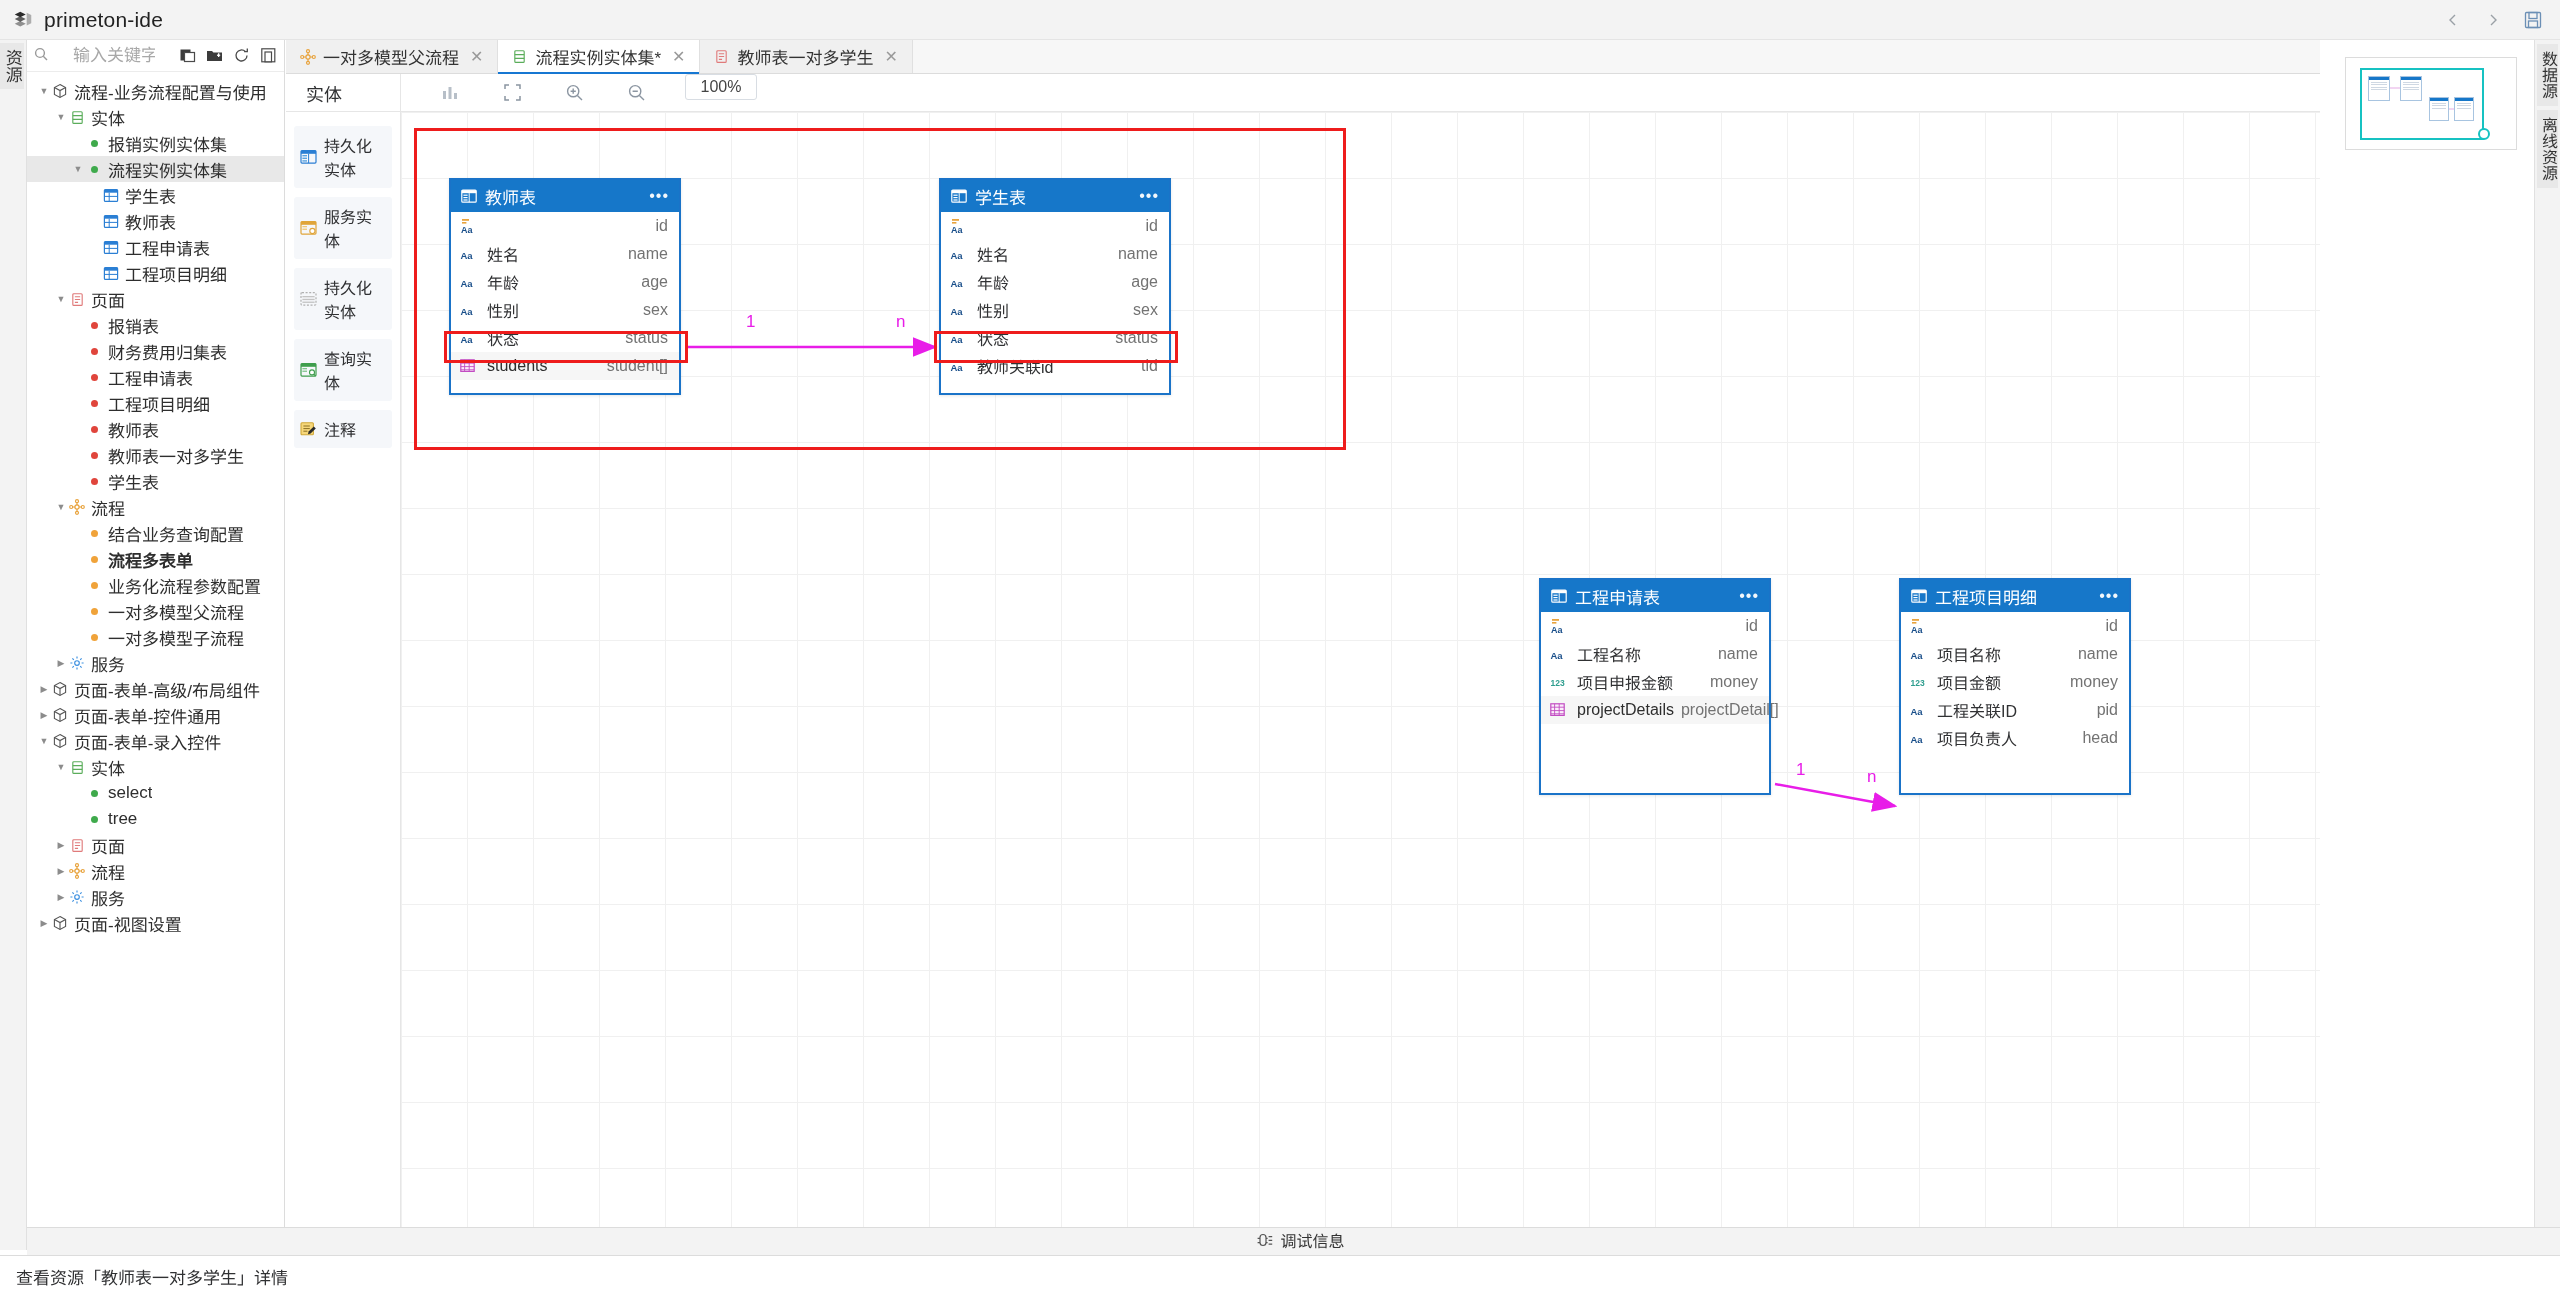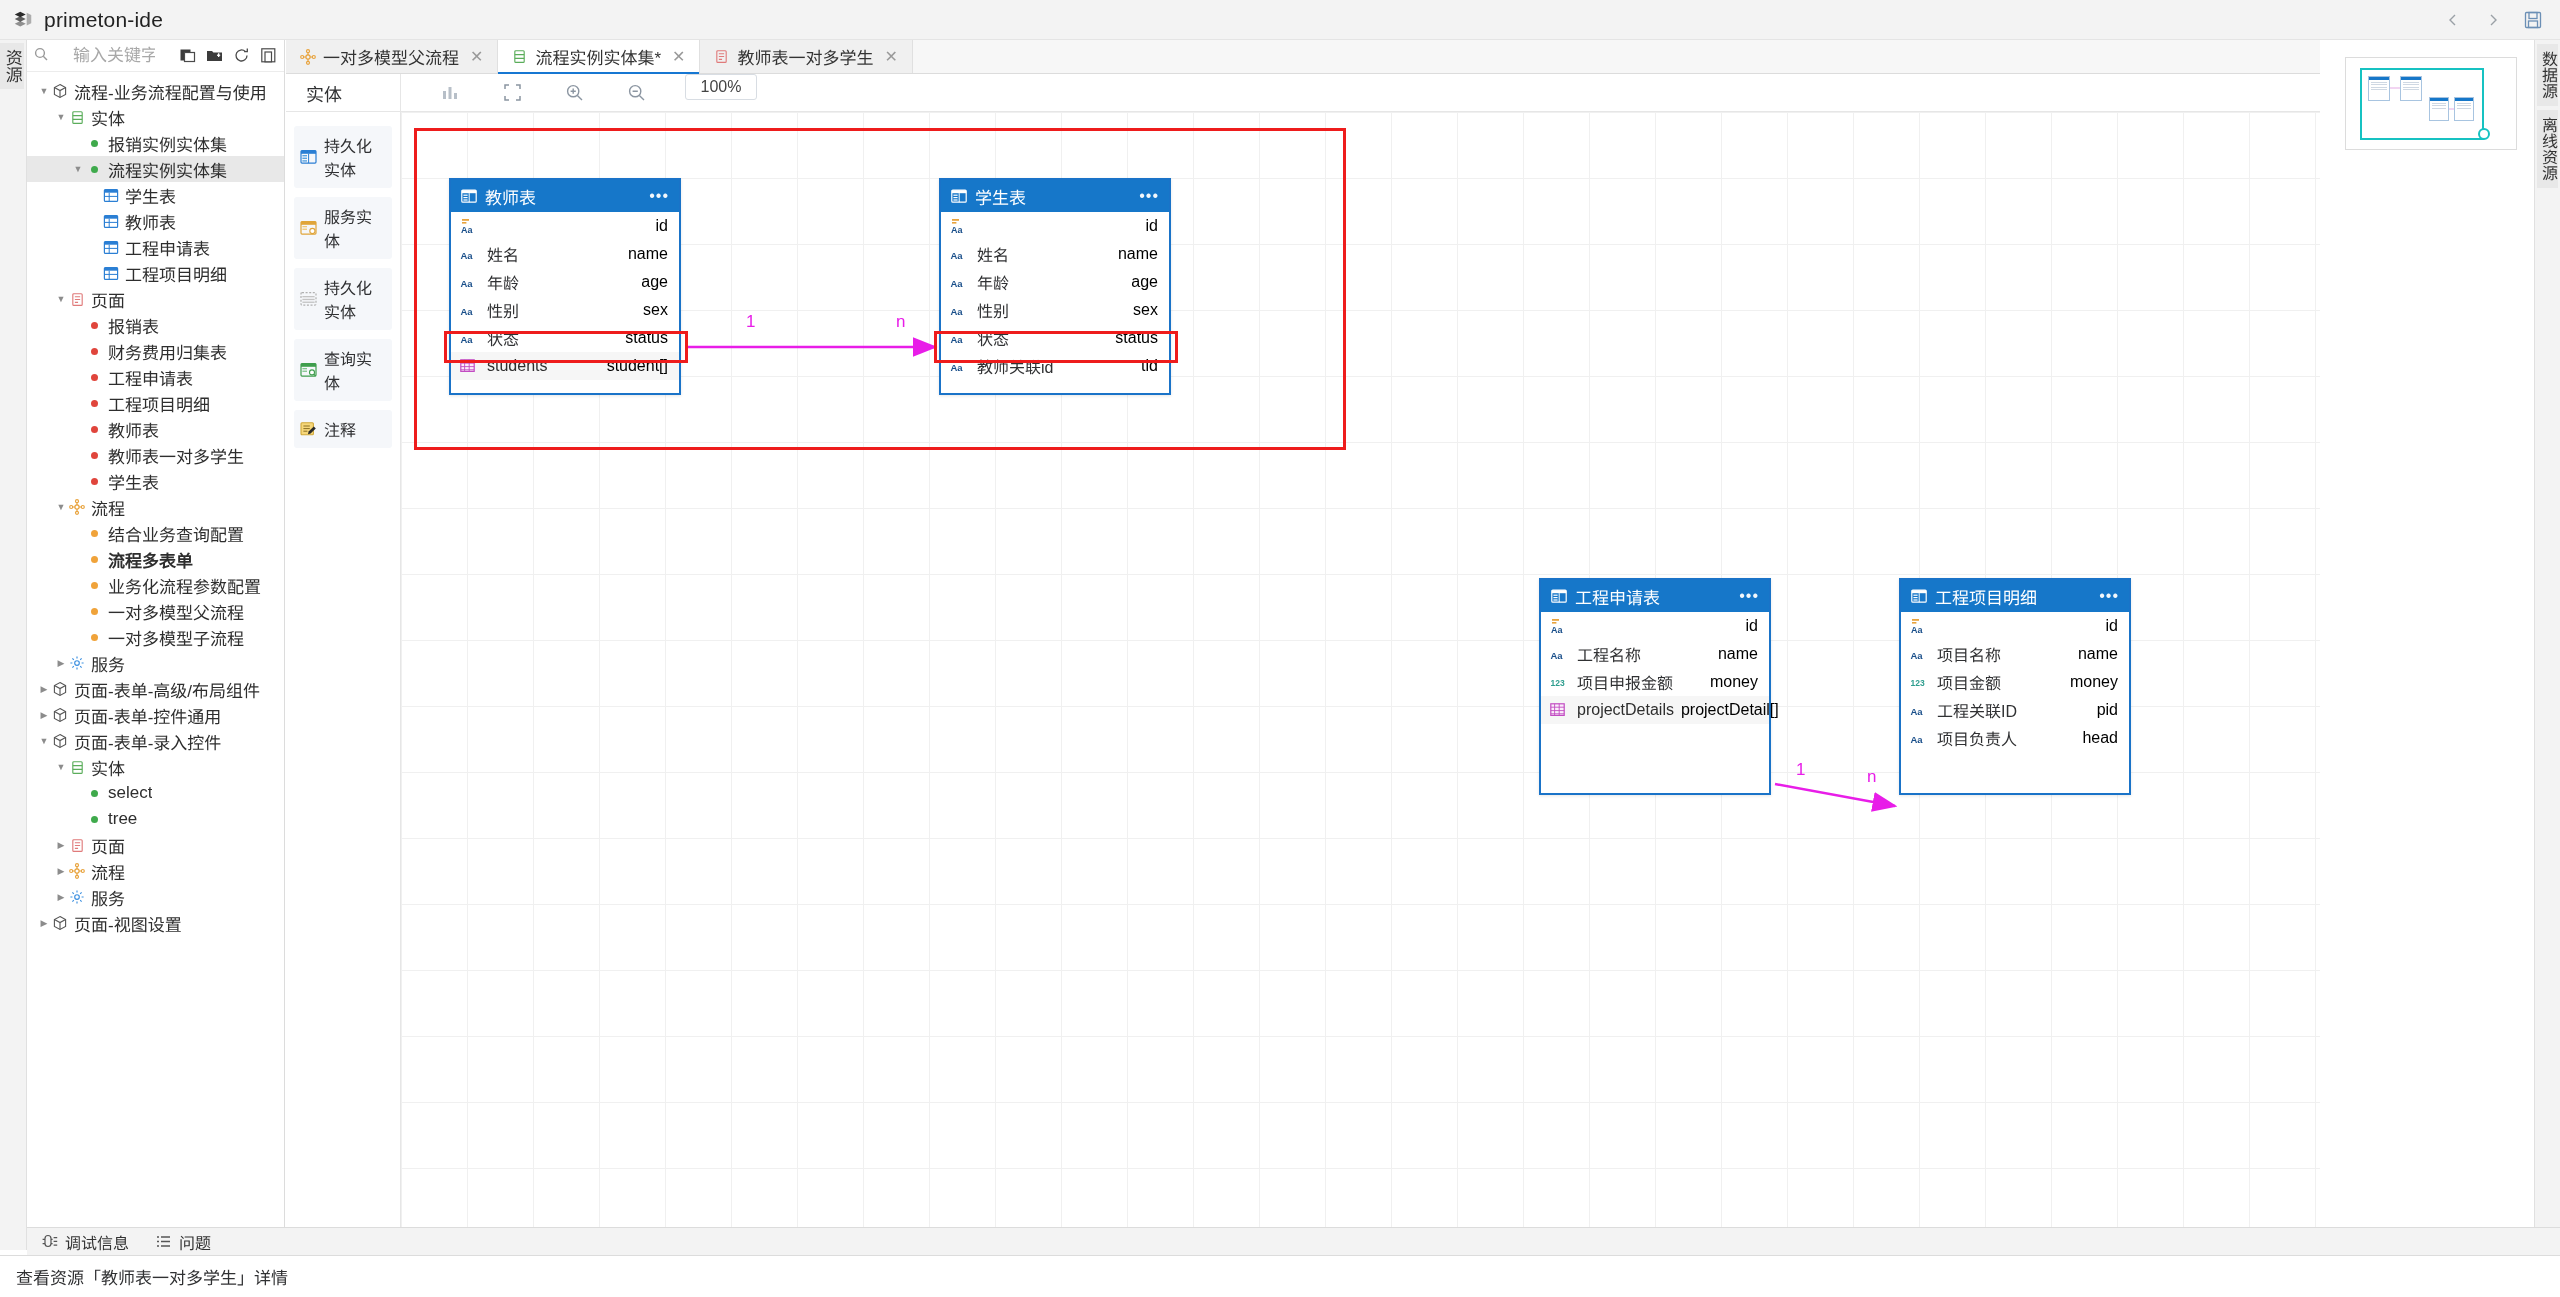--- a/index.html
+++ b/index.html
@@ -185,21 +185,21 @@
   }
   .ent-head .hic { width: 17px; height: 16px; display:flex; align-items:center; }
   .ent-head .dots { margin-left: auto; letter-spacing: 1px; font-size: 16px; opacity: .95; }
   .ent-body { padding: 0; }
   .attr {
     display: flex; align-items: center;
     height: 28px; padding: 0 11px 0 9px; font-size: 16px;
     color: #303133; gap: 7px; white-space: nowrap;
   }
   .attr .aic { width: 20px; flex: 0 0 20px; display: flex; align-items: center; }
-  .attr .acode { margin-left: auto; color: #000000; }
+  .attr .acode { margin-left: auto; color: #737373; }
   .attr.ref { background: #f6f6f6; }
   .attr.ref .aname { color: #2e2e2e; }
 
   
   .redbox { position: absolute; border: 3px solid #ee1c1c; pointer-events: none; }
 
   
   .conn-label { position: absolute; color: #e81de8; font-size: 17px; }
 
   
@@ -229,21 +229,21 @@
     writing-mode: vertical-rl; text-orientation: upright;
     font-size: 16px; color: #333; padding: 7px 2px;
     background: #e8e8e8; line-height: 1.05;
   }
 
   
   .bottombar {
     position: absolute; left: 27px; bottom: 42px;
     width: 2533px; height: 28px;
     background: #f3f3f3; border-top: 1px solid #dcdcdc;
-    display: flex; align-items: center; padding-left: 14px; gap: 26px;
+    display: flex; align-items: center; padding-left: 14px; gap: 26px; flex-direction: column;
   }
   .bb-item { display: flex; align-items: center; gap: 7px; font-size: 16px; color: #333; }
   .bb-item .bic { width: 17px; height: 17px; display:flex; align-items:center; color:#666; }
   .statusbar {
     position: absolute; left: 0; bottom: 0;
     width: 2560px; height: 42px;
     background: #ffffff; border-top: 1px solid #dcdcdc;
     display: flex; align-items: center; padding-left: 16px;
     font-size: 17px; color: #303133;
   }

